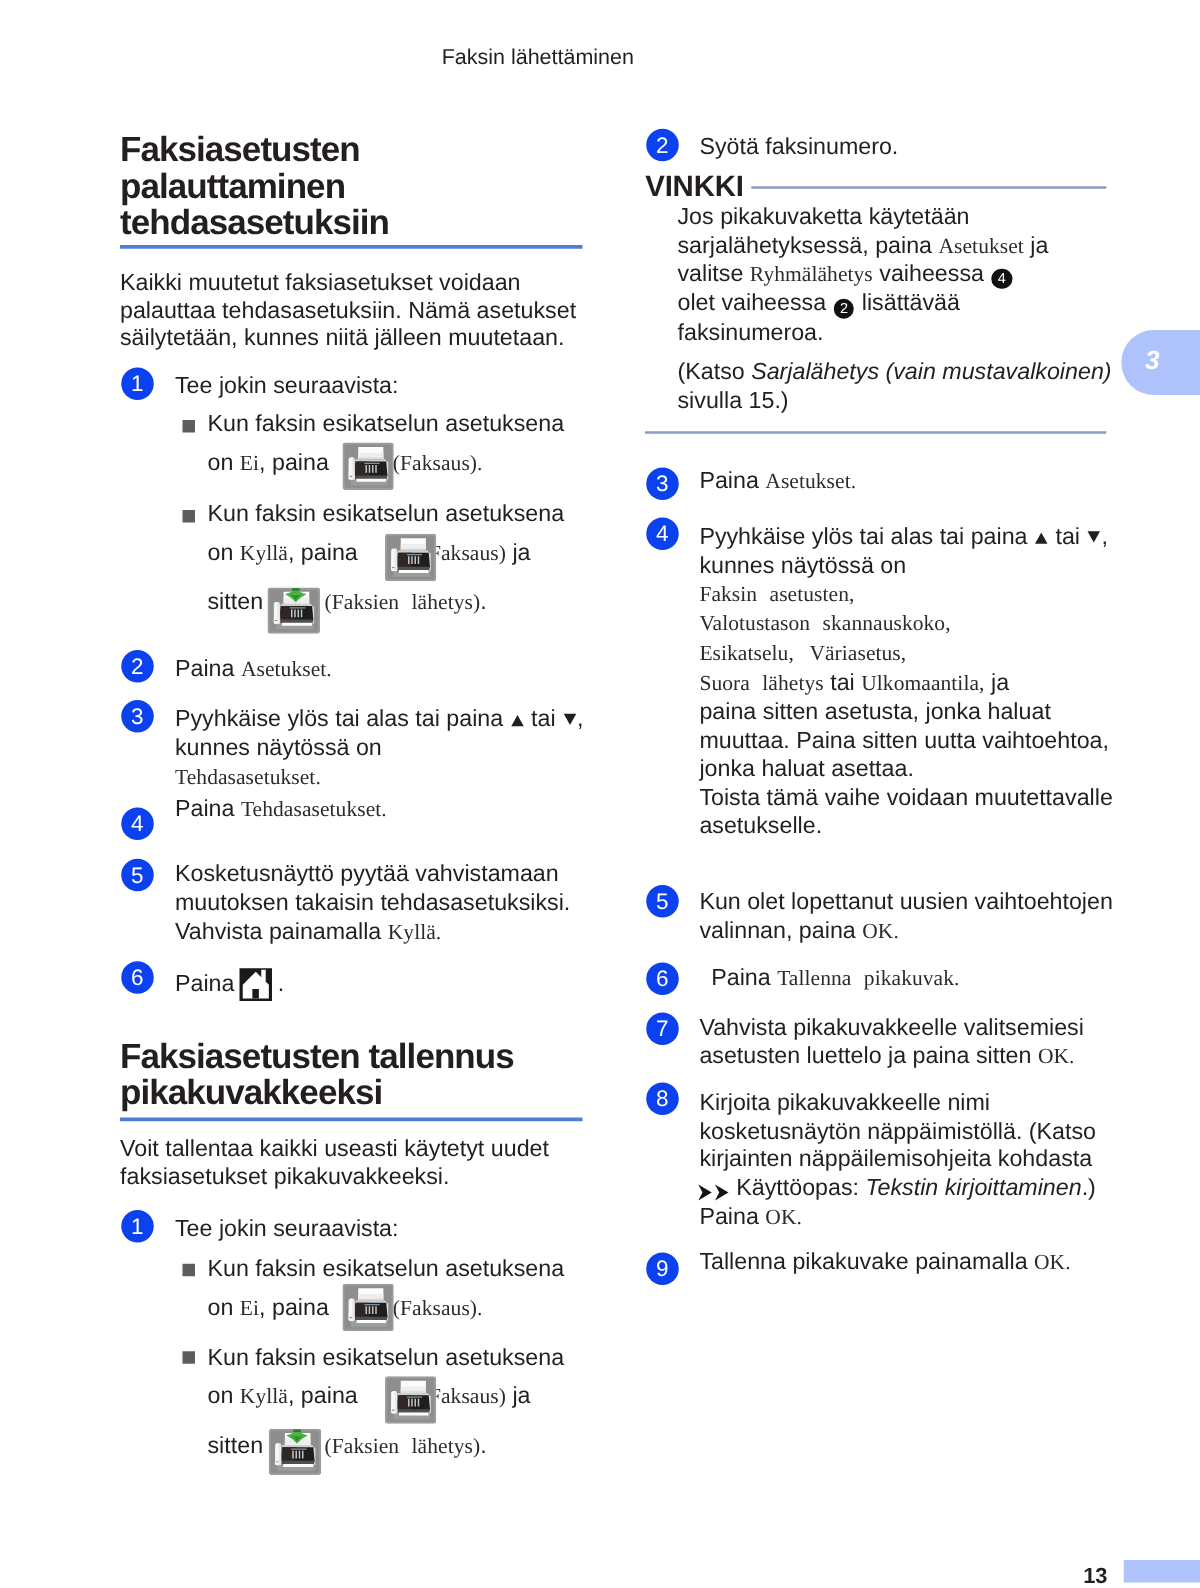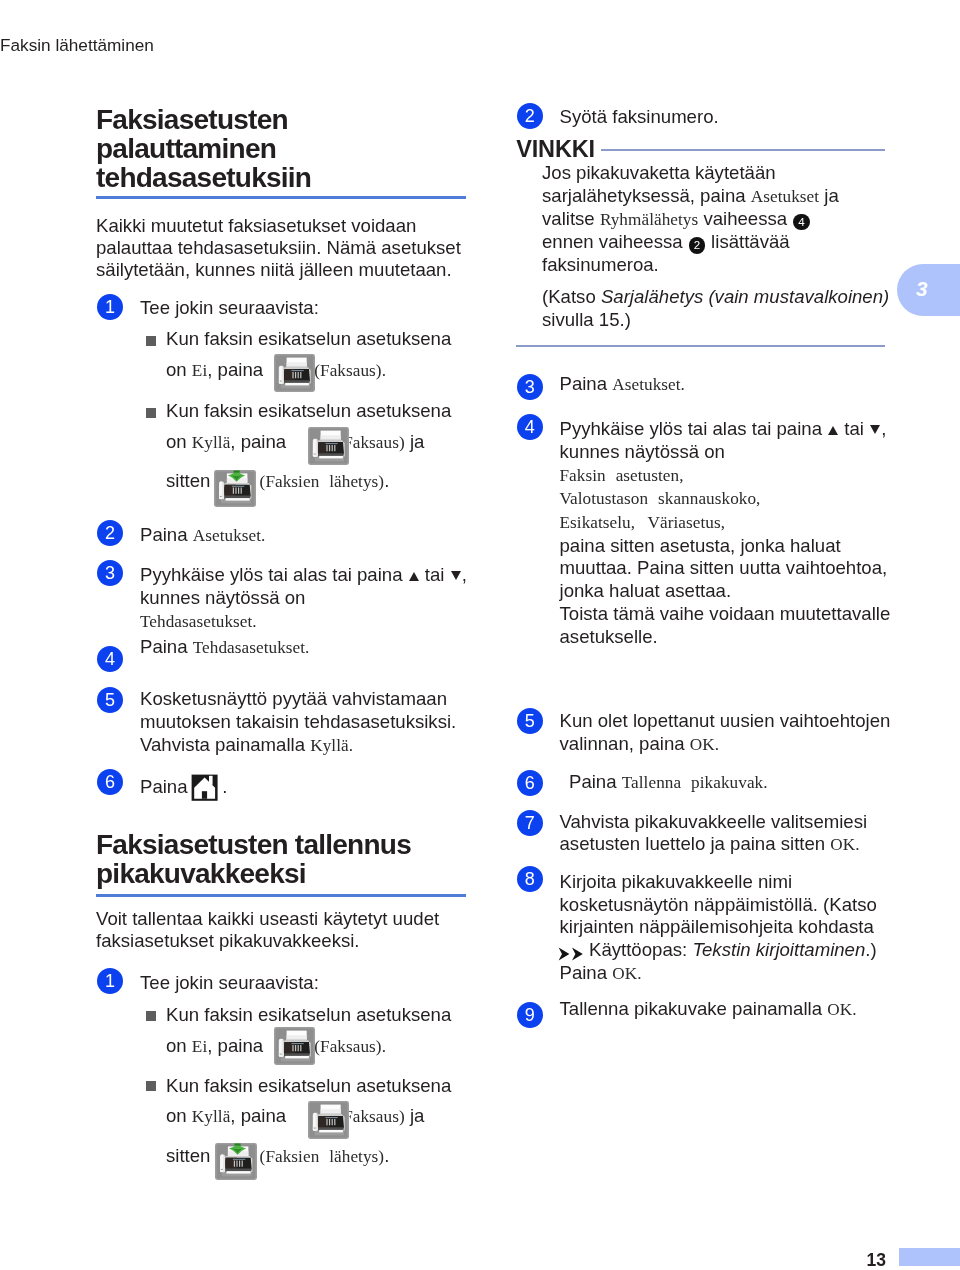--- a/index.html
+++ b/index.html
@@ -1,21 +1,21 @@
 <!DOCTYPE html>
 <html><head>
 <meta charset="utf-8">
 <title>Faksin lähettäminen</title>
 <style>
   html,body{margin:0;padding:0;background:#fff;}
   body{width:960px;height:1270px;font-family:"Liberation Sans",sans-serif;color:#231f20;}
   .page{position:relative;width:960px;height:1270px;overflow:hidden;background:#fff;}
   .abs{position:absolute;}
 
-  .running-head{left:0;top:35.5px;width:860.5px;text-align:left;font-size:17.2px;line-height:19px;}
+  .running-head{left:0;top:35.5px;width:860.5px;text-align:center;font-size:17.2px;line-height:19px;}
 
   .chap-tab{left:897px;top:263.5px;width:70px;height:52.5px;background:#aec3fb;border-radius:26.3px 0 0 26.3px;}
   .chap-tab-num{left:19px;top:12px;font-size:21px;font-weight:bold;font-style:italic;color:#fff;line-height:25px;}
 
   .footer-bar{left:899px;top:1248px;width:61px;height:18px;background:#aec3fb;}
   .footer-num{left:820px;top:1250.5px;width:66px;text-align:right;font-size:17.5px;font-weight:bold;line-height:19px;}
 
   .sec-title{font-size:28px;line-height:29px;font-weight:bold;letter-spacing:-0.75px;}
   .rule{background:#4f7cd6;height:3px;}
 
@@ -288,39 +288,40 @@
 
   <div class="abs numcircle" style="left:516.8px;top:102.8px">2</div>
   <div class="abs body-text" style="left:559.5px;top:105.85px;width:330px">Syötä faksinumero.</div>
 
   <div class="abs notetitle" style="left:516.2px;top:137.15px">VINKKI</div>
   <div class="abs noterule" style="left:600.7px;top:148.9px;width:284px"></div>
   <div class="abs body-text tight" style="left:542px;top:162.25px;width:350px">
     <div>Jos pikakuvaketta käytetään</div>
     <div><span>sarjalähetyksessä, paina </span><span class="mono">Asetukset</span><span> ja</span></div>
     <div><span>valitse </span><span class="mono">Ryhmälähetys</span><span> vaiheessa </span><span class="badge">4</span></div>
-    <div><span>ennen vaiheessa </span><span class="badge">2</span><span> lisättävää</span></div>
+    <div><span>olet vaiheessa </span><span class="badge">2</span><span> lisättävää</span></div>
     <div>faksinumeroa.</div>
   </div>
   <div class="abs body-text" style="left:542px;top:286.35px;width:360px">
     <div><span>(Katso </span><span class="ital">Sarjalähetys (vain mustavalkoinen)</span></div>
     <div>sivulla 15.)</div>
   </div>
   <div class="abs noterule" style="left:515.5px;top:344.8px;width:369px"></div>
 
   <div class="abs numcircle" style="left:516.8px;top:373.7px">3</div>
   <div class="abs body-text" style="left:559.5px;top:373.35px;width:330px"><span>Paina </span><span class="mono">Asetukset.</span></div>
 
   <div class="abs numcircle" style="left:516.8px;top:413.5px">4</div>
   <div class="abs body-text" style="left:559.5px;top:418.15px;width:340px">
     <div><span>Pyyhkäise ylös tai alas tai paina </span><span class="tri tri-up"></span><span> tai </span><span class="tri tri-dn"></span><span>,</span></div>
     <div>kunnes näytössä on</div>
     <div><span class="mono">Faksin asetusten,</span></div>
     <div><span class="mono">Valotustason skannauskoko,</span></div>
     <div><span class="mono">Esikatselu,</span><span class="sp"></span><span class="mono">Väriasetus,</span></div>
+    <div><span class="mono">Suora lähetys</span><span class="spn"></span><span>tai</span><span class="spn"></span><span class="mono">Ulkomaantila,</span><span class="spn"></span><span>ja</span></div>
     <div>paina sitten asetusta, jonka haluat</div>
     <div>muuttaa. Paina sitten uutta vaihtoehtoa,</div>
     <div>jonka haluat asettaa.</div>
     <div>Toista tämä vaihe voidaan muutettavalle</div>
     <div>asetukselle.</div>
   </div>
 
   <div class="abs numcircle" style="left:516.8px;top:707.9px">5</div>
   <div class="abs body-text" style="left:559.5px;top:710.35px;width:340px">
     <div>Kun olet lopettanut uusien vaihtoehtojen</div>

